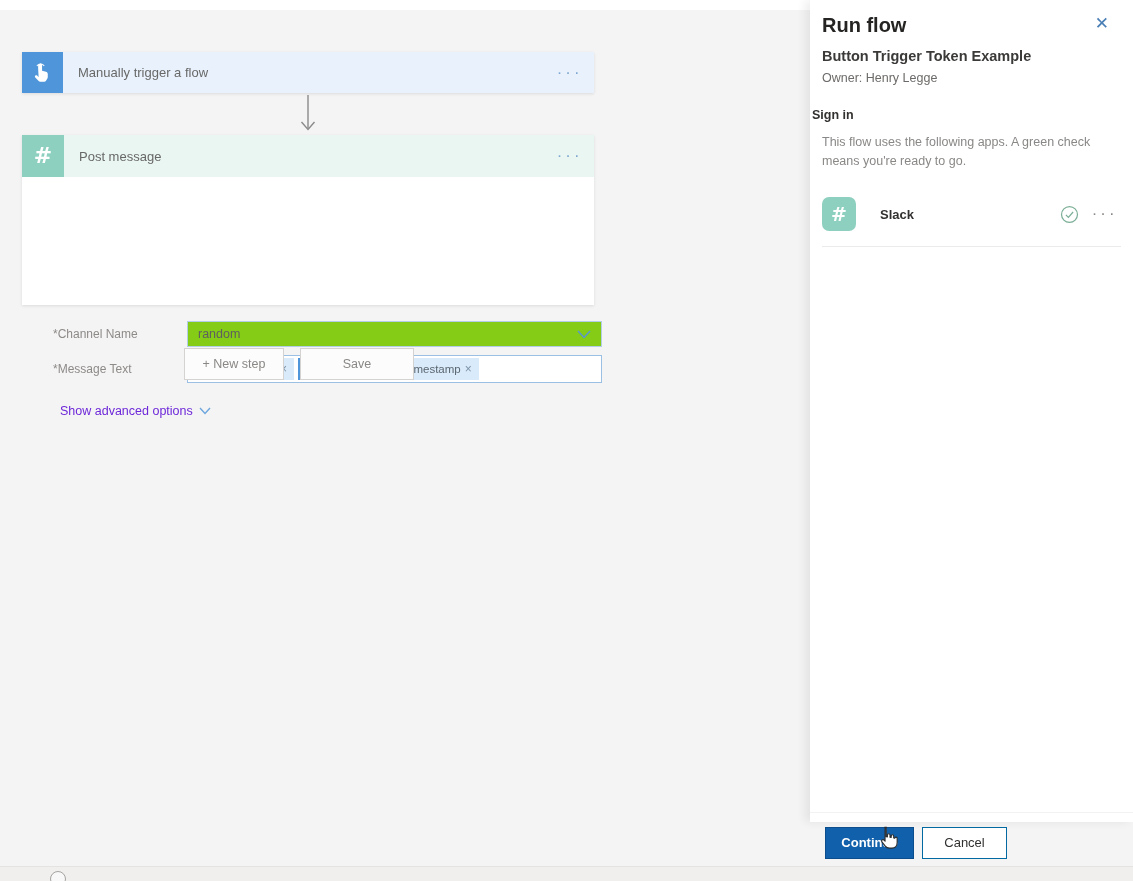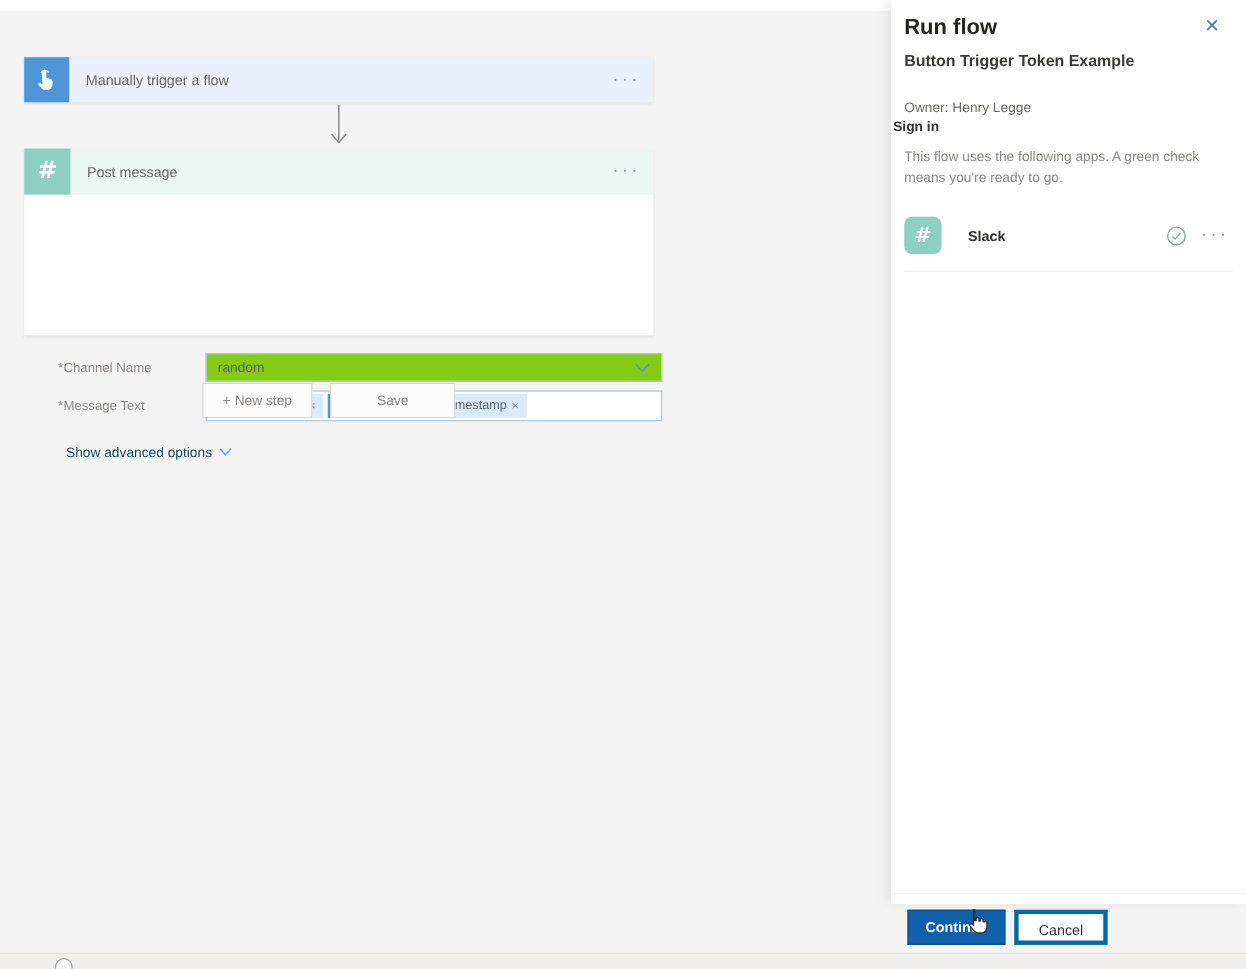--- a/index.html
+++ b/index.html
@@ -29,49 +29,49 @@
     border:1px solid #b3cde6; display:flex; align-items:center; padding:0 10px; }
   .chan-value { flex:1; font-size:12.5px; color:#5f5f5f; }
   .msg-input { position:absolute; left:165px; top:220px; width:415px; height:28px; background:#fff;
     border:1px solid #9cc0e4; display:flex; align-items:center; padding:0 3px; gap:4px; }
 
   .token-pill { display:flex; align-items:center; height:22px; background:#d9eafa; cursor:pointer; }
   .token-ic { width:22px; height:22px; background:#4e95d9; display:flex; align-items:center; justify-content:center; flex:0 0 22px; }
   .token-label { font-size:11.5px; color:#5b6770; padding:0 4px 0 8px; }
   .token-x { font-size:12px; color:#7d93a8; padding-right:7px; cursor:pointer; }
 
-  .adv-link { position:absolute; left:38px; top:269px; font-size:12.5px; color:#0c4a6e; cursor:pointer; display:flex; align-items:center; gap:6px; }
+  .adv-link { position:absolute; left:38px; top:269px; font-size:12.5px; color:#6d28d9; cursor:pointer; display:flex; align-items:center; gap:6px; }
 
   .flow-btn { position:absolute; height:32px; background:#fcfcfc; border:1px solid #d5d3d1; color:#8a8886; font-size:12.5px; text-align:center; line-height:30px; cursor:pointer; }
   .newstep-btn { left:184px; top:348px; width:100px; }
   .save-btn { left:300px; top:348px; width:114px; }
 
   .help-arc { position:absolute; left:50px; top:871px; width:16px; height:16px; border:1px solid #a5a3a1; border-radius:50%; background:#f8f8f8; z-index:31; }
 
   
   .panel { position:absolute; left:810px; top:0; width:323px; height:822px; background:#ffffff;
     box-shadow:-5px 0 9px rgba(0,0,0,.07); z-index:10; }
   .panel-title { position:absolute; left:12px; top:14px; font-size:20px; font-weight:700; color:#252423; }
   .panel-close { position:absolute; right:24px; top:15px; font-size:17px; color:#4a7fb5; cursor:pointer; line-height:1; }
   .flow-name { position:absolute; left:12px; top:48px; font-size:14.5px; font-weight:700; color:#3b3a39; }
-  .owner-line { position:absolute; left:12px; top:71px; font-size:12.5px; color:#6d6b69;margin-top:20px; }
+  .owner-line { position:absolute; left:12px; top:71px; font-size:12.5px; color:#6d6b69; }
   .signin-head { position:absolute; left:2px; top:108px; font-size:12.5px; font-weight:700; color:#323130; }
   .panel-desc { position:absolute; left:12px; top:133px; width:290px; font-size:12.5px; line-height:1.55; color:#8a8886; }
 
   .app-row { position:absolute; left:12px; top:196px; width:299px; height:36px; display:flex; align-items:center; }
   .app-icon { width:34px; height:34px; background:#8ed0bf; border-radius:7px; display:flex; align-items:center; justify-content:center; flex:0 0 34px; }
   .app-name { font-size:13px; font-weight:700; color:#323130; padding-left:24px; flex:1; }
   .app-check { flex:0 0 auto; margin-right:14px; display:flex; align-items:center; cursor:pointer; }
   .app-dots { flex:0 0 auto; font-size:11px; letter-spacing:1px; color:#8a8886; font-weight:bold; cursor:pointer; padding-right:6px; }
   .app-divider { position:absolute; left:12px; top:246px; width:299px; height:1px; background:#edebe9; }
 
   .footer-line { position:absolute; left:0; top:812px; width:323px; height:1px; background:#f3f2f1; }
   .continue-btn { position:absolute; left:15px; top:827px; width:89px; height:32px; background:#1160ab; border:1px solid #0c4e8d;
     color:#ffffff; font-size:13px; font-weight:700; text-align:center; line-height:30px; cursor:pointer; }
-  .cancel-btn { position:absolute; left:112px; top:827px; width:85px; height:32px; background:#ffffff; border:4px solid #0369a1;
+  .cancel-btn { position:absolute; left:112px; top:827px; width:85px; height:32px; background:#ffffff; border:1px solid #0369a1;
     color:#323130; font-size:13px; text-align:center; line-height:30px; cursor:pointer; }
   .cursor-hand { position:absolute; left:66px; top:825px; width:24px; height:26px; z-index:20; pointer-events:none; }
 </style>
 </head>
 <body>
 
 <div class="stage">
   <div class="canvas"></div>
 
   <div class="card trigger-card">

